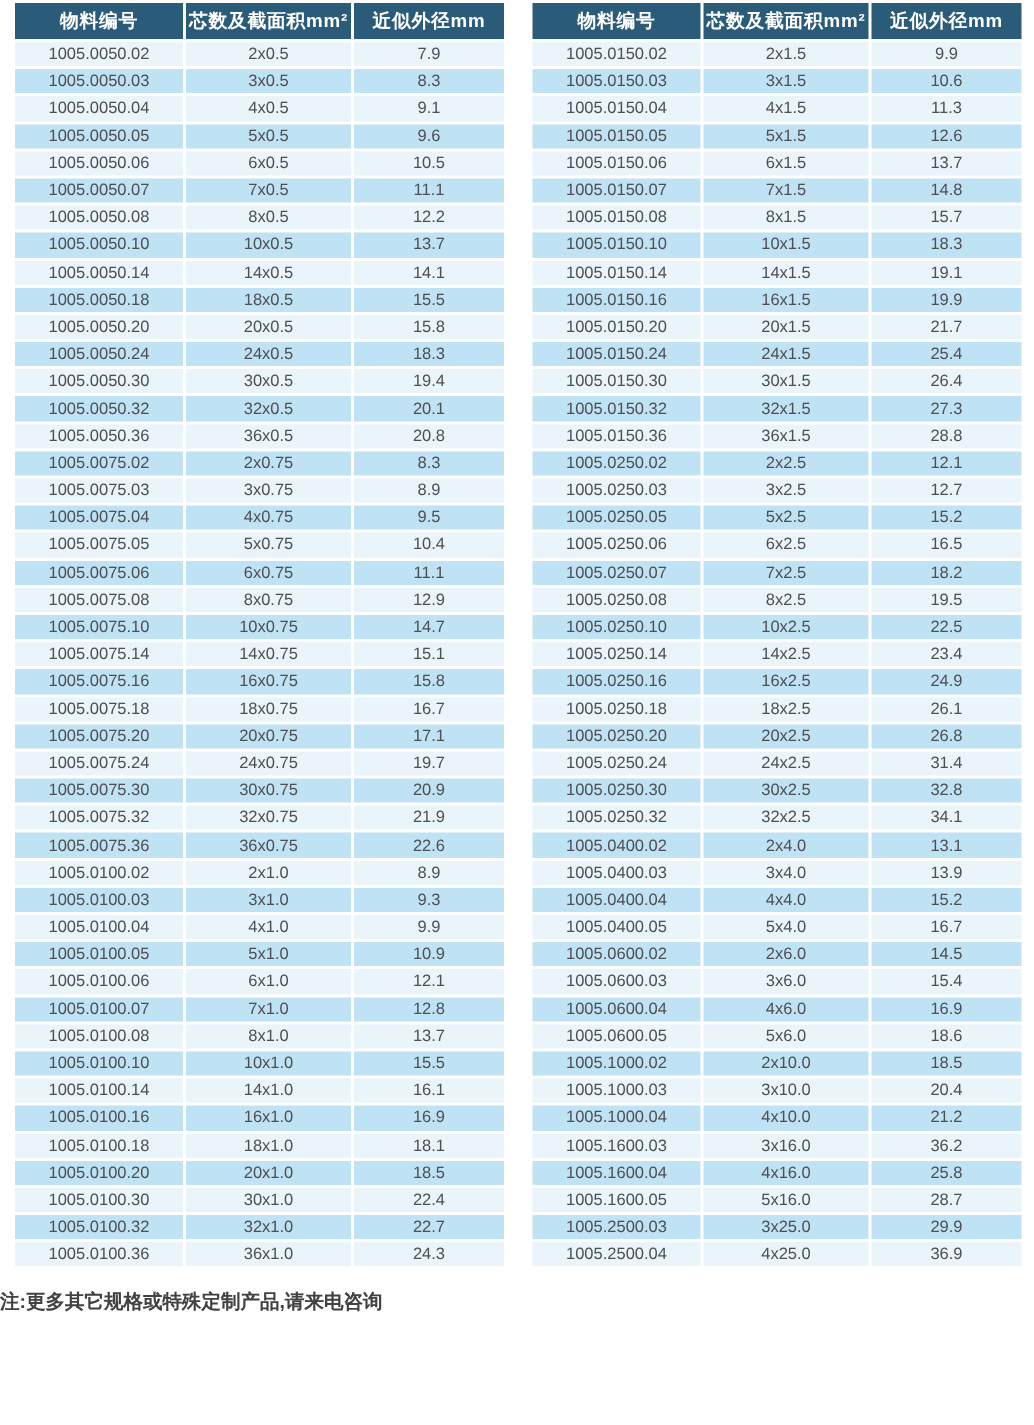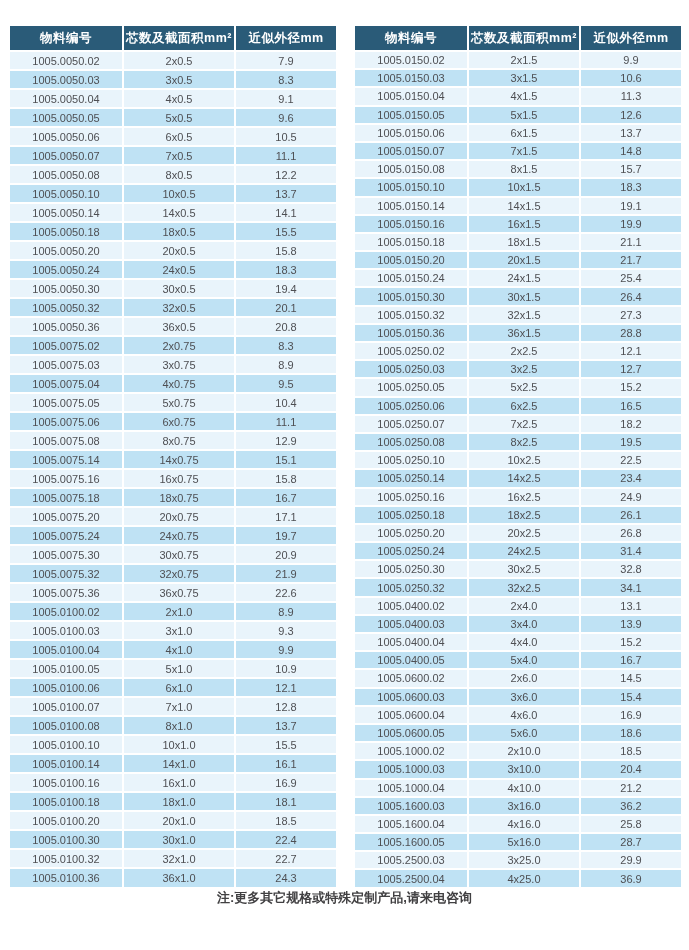--- a/index.html
+++ b/index.html
@@ -15,21 +15,21 @@
     padding: 0;
     background: #ffffff;
     width: 689px;
     height: 950px;
     font-family: "Liberation Sans", sans-serif;
     overflow: hidden;
   }
   .tables-wrap {
     display: flex;
     gap: 15px;
-    padding: 24px 8px 0 8px;
+    padding: 0 8px 0 8px;
   }
   table.spec-table {
     border-collapse: separate;
     border-spacing: 2px;
     table-layout: fixed;
     width: 330px;
   }
   table.spec-table th {
     background: var(--header-bg);
     color: #ffffff;
@@ -46,22 +46,22 @@
     text-align: center;
     height: 16.2px;
     padding: 0;
     line-height: 16px;
     white-space: nowrap;
     overflow: hidden;
   }
   table.spec-table tbody tr:nth-child(odd) td { background: var(--row-odd); }
   table.spec-table tbody tr:nth-child(even) td { background: var(--row-even); }
   .footnote {
-    margin-top: 0;
-    text-align: center;
+    margin-top: 13px;
+    text-align: left;
     font-size: 13px;
     font-weight: bold;
     color: var(--note-text);
   }
 </style>
 </head>
 <body>
 
 <div class="tables-wrap">
 
@@ -178,20 +178,25 @@
           <td>1005.0075.06</td>
           <td>6x0.75</td>
           <td>11.1</td>
         </tr>
         <tr>
           <td>1005.0075.08</td>
           <td>8x0.75</td>
           <td>12.9</td>
         </tr>
         <tr>
+          <td>1005.0075.10</td>
+          <td>10x0.75</td>
+          <td>14.7</td>
+        </tr>
+        <tr>
           <td>1005.0075.14</td>
           <td>14x0.75</td>
           <td>15.1</td>
         </tr>
         <tr>
           <td>1005.0075.16</td>
           <td>16x0.75</td>
           <td>15.8</td>
         </tr>
         <tr>
@@ -360,25 +365,20 @@
           <td>1005.0150.14</td>
           <td>14x1.5</td>
           <td>19.1</td>
         </tr>
         <tr>
           <td>1005.0150.16</td>
           <td>16x1.5</td>
           <td>19.9</td>
         </tr>
         <tr>
-          <td>1005.0150.18</td>
-          <td>18x1.5</td>
-          <td>21.1</td>
-        </tr>
-        <tr>
           <td>1005.0150.20</td>
           <td>20x1.5</td>
           <td>21.7</td>
         </tr>
         <tr>
           <td>1005.0150.24</td>
           <td>24x1.5</td>
           <td>25.4</td>
         </tr>
         <tr>

